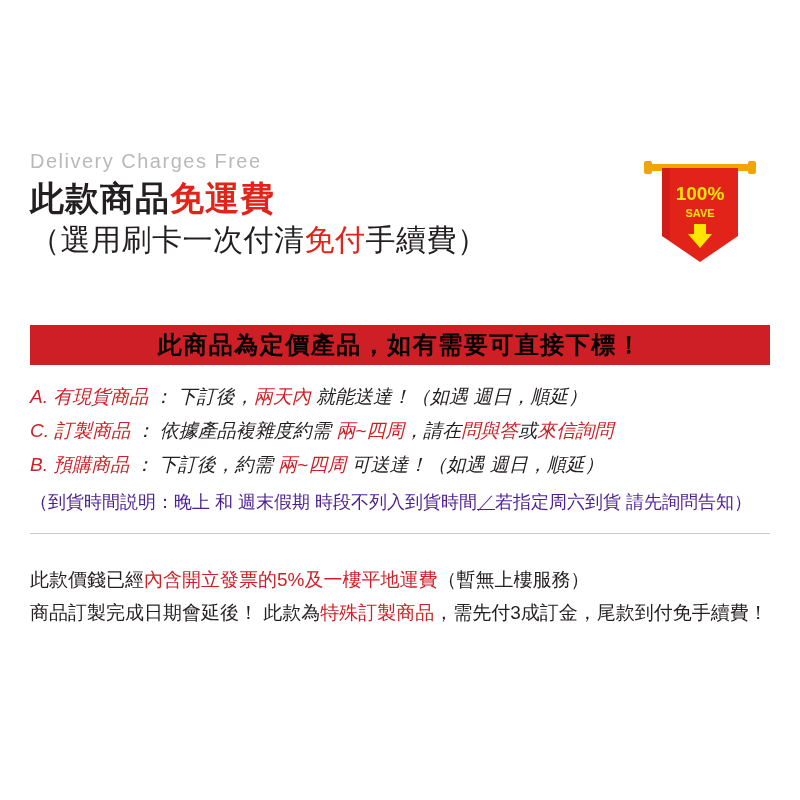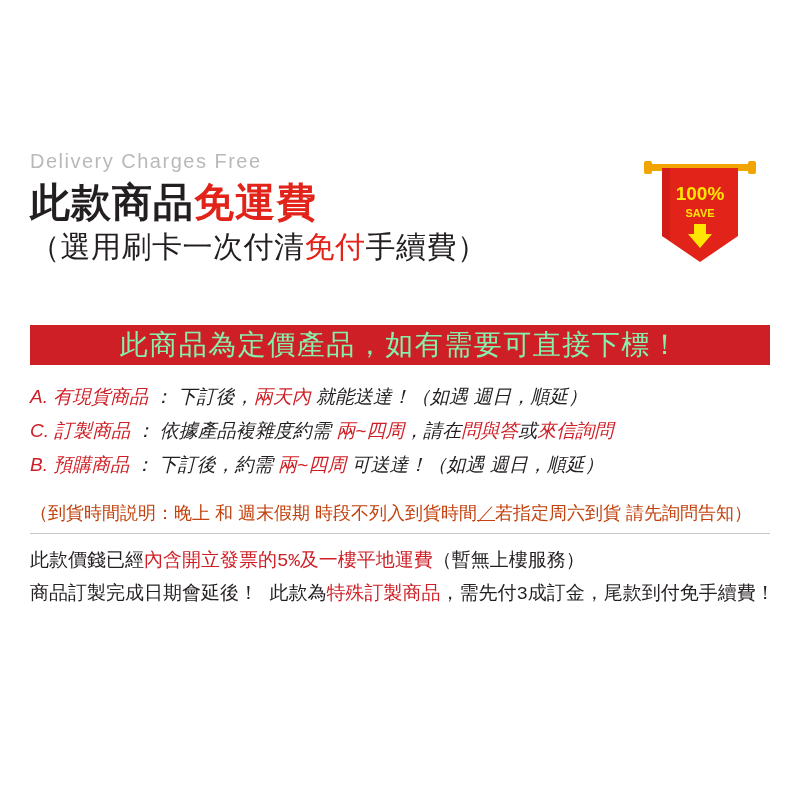--- a/index.html
+++ b/index.html
@@ -29,21 +29,21 @@
     width: 580px;
   }
   .eng-line {
     font-size: 20px;
     letter-spacing: 1.5px;
     color: #b9b9b9;
     font-family: "Liberation Sans", sans-serif;
     margin-bottom: 6px;
   }
   .headline {
-    font-size: 40px;
+    font-size: 34px;
     font-weight: bold;
     letter-spacing: 1px;
     color: #231f20;
     line-height: 1.15;
     margin: 0 0 4px 0;
     white-space: nowrap;
   }
   .headline .red {
     color: #e2231a;
   }
@@ -85,23 +85,23 @@
     left: 30px;
     top: 325px;
     width: 740px;
     height: 40px;
     background: #cf1f26;
     display: flex;
     align-items: center;
     justify-content: center;
   }
   .redbar-text {
-    color: #86efac;
-    font-size: 28px;
-    font-weight: normal;
+    color: #000000;
+    font-size: 24px;
+    font-weight: bold;
     letter-spacing: 1.5px;
     white-space: nowrap;
   }
 
   
   .conditions {
     position: absolute;
     left: 30px;
     top: 380px;
     width: 740px;
@@ -112,45 +112,44 @@
     color: #cf1f26;
     white-space: nowrap;
     font-style: italic;
   }
   .cond-row .dark {
     color: #231f20;
   }
   .cond-note {
     font-size: 18px;
     line-height: 34px;
-    color: #c2410c;
-    white-space: nowrap;
-    margin-top: 14px;
+    color: #4c1d95;
+    white-space: nowrap;
+    margin-top: 3px;
   }
   .cond-note .ul {
     text-decoration: underline;
   }
 
   
   .divider {
     position: absolute;
     left: 30px;
     top: 533px;
     width: 740px;
     height: 1px;
     background: #c9c9c9;
   }
 
   
   .notes {
     position: absolute;
     left: 30px;
-    top: 545px;
-    width: 740px;
-    font-family: Liberation Mono, monospace;
+    top: 563px;
+    width: 740px;
   }
   .note-row {
     font-size: 19px;
     line-height: 33px;
     color: #231f20;
     white-space: nowrap;
   }
   .note-row .red {
     color: #cf1f26;
   }

